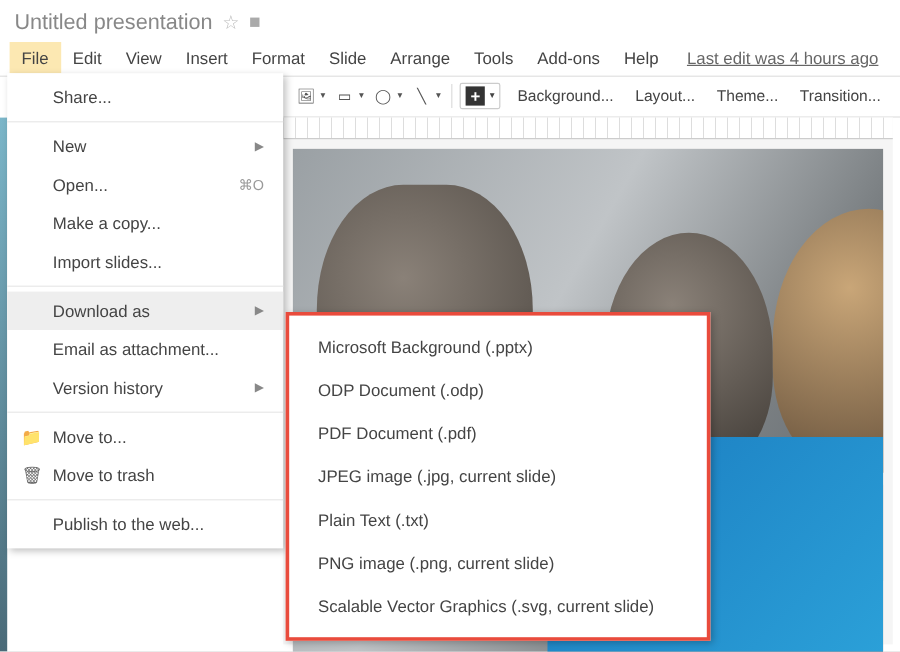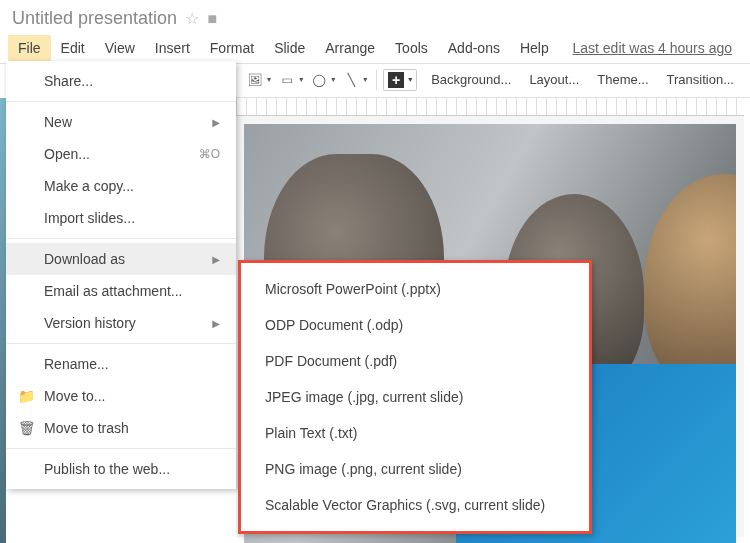--- a/index.html
+++ b/index.html
@@ -236,37 +236,34 @@
     </div>
   <div class="menu-item">
       <span>Email as attachment...</span>
     </div>
   <div class="menu-item">
       <span>Version history</span>
       <span class="arrow">▶</span>
     </div>
   <div class="menu-sep"></div>
   <div class="menu-item">
-      <span>Rename...</span>
-    </div>
-  <div class="menu-item">
       <span class="icon-left">📁</span>
       <span>Move to...</span>
     </div>
   <div class="menu-item">
       <span class="icon-left">🗑</span>
       <span>Move to trash</span>
     </div>
   <div class="menu-sep"></div>
   <div class="menu-item">
       <span>Publish to the web...</span>
     </div>
 </div>
 
 <div class="submenu">
-  <div class="sub-item">Microsoft PowerPoint (.pptx)</div>
+  <div class="sub-item">Microsoft Background (.pptx)</div>
   <div class="sub-item">ODP Document (.odp)</div>
   <div class="sub-item">PDF Document (.pdf)</div>
   <div class="sub-item">JPEG image (.jpg, current slide)</div>
   <div class="sub-item">Plain Text (.txt)</div>
   <div class="sub-item">PNG image (.png, current slide)</div>
   <div class="sub-item">Scalable Vector Graphics (.svg, current slide)</div>
 </div>
 
 </body></html>

